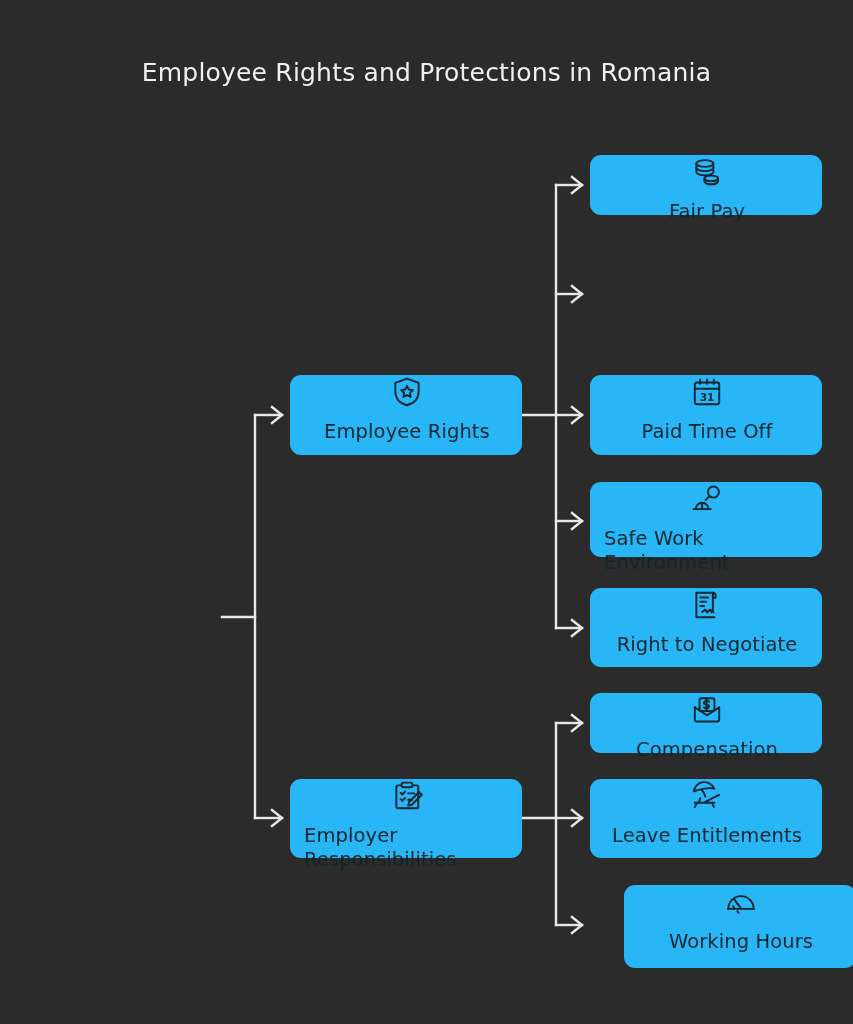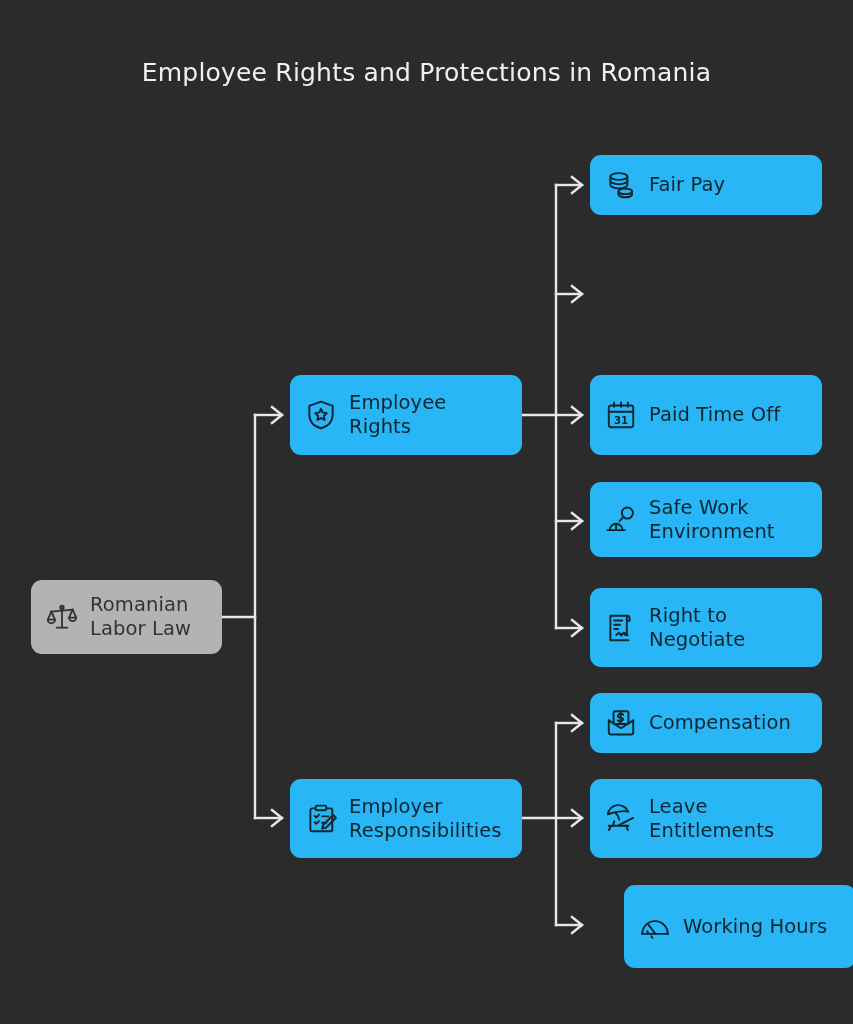--- a/index.html
+++ b/index.html
@@ -41,20 +41,21 @@
     pointer-events: none;
   }
   .node {
     position: absolute;
     display: flex;
     align-items: center;
     border-radius: 11px;
     box-sizing: border-box;
     padding: 0 12px 0 14px;
     gap: 11px;
+    flex-direction: column;
   }
   .node .ico {
     flex: 0 0 auto;
     width: 34px;
     height: 34px;
     display: block;
   }
   .node .lbl {
     font-size: 19.5px;
     line-height: 1.22;
@@ -108,35 +109,20 @@
       <path d="M556 723 V925"></path>
       <path d="M556 723 H582"></path>
       <path d="M556 818 H582"></path>
       <path d="M556 925 H582"></path>
       <path d="M572 715 L582 723 L572 731"></path>
       <path d="M572 810 L582 818 L572 826"></path>
       <path d="M572 917 L582 925 L572 933"></path>
     </g>
   </svg>
 
-  <div class="node root" style="left:31px; top:580px; width:191px; height:74px;">
-    <span class="ico">
-      <svg viewBox="0 0 32 32" width="34" height="34" fill="none" stroke="#333333" stroke-width="1.7" stroke-linecap="round" stroke-linejoin="round">
-        <path d="M16 7.5 V26"></path>
-        <path d="M11 26 H21"></path>
-        <path d="M5.5 11 L26.5 9"></path>
-        <circle cx="16" cy="7" r="1.6"></circle>
-        <path d="M6 11 L2.6 18.5 H9.4 Z"></path>
-        <path d="M2.6 18.5 a3.4 3.4 0 0 0 6.8 0"></path>
-        <path d="M26 9 L22.6 16.5 H29.4 Z"></path>
-        <path d="M22.6 16.5 a3.4 3.4 0 0 0 6.8 0"></path>
-      </svg>
-    </span>
-    <span class="lbl">Romanian Labor Law</span>
-  </div>
 
   <div class="node branch" style="left:290px; top:375px; width:232px; height:80px;">
     <span class="ico">
       <svg viewBox="0 0 32 32" width="34" height="34" fill="none" stroke="#10262f" stroke-width="1.8" stroke-linecap="round" stroke-linejoin="round">
         <path d="M16 3.5 L27 7.5 V15 c0 7.5-5 11.8-11 13.5 C10 26.8 5 22.5 5 15 V7.5 Z"></path>
         <path d="M16 10.2 l1.7 3.5 3.8.5-2.8 2.7.7 3.8-3.4-1.8-3.4 1.8.7-3.8-2.8-2.7 3.8-.5 Z"></path>
       </svg>
     </span>
     <span class="lbl">Employee Rights</span>
   </div>

